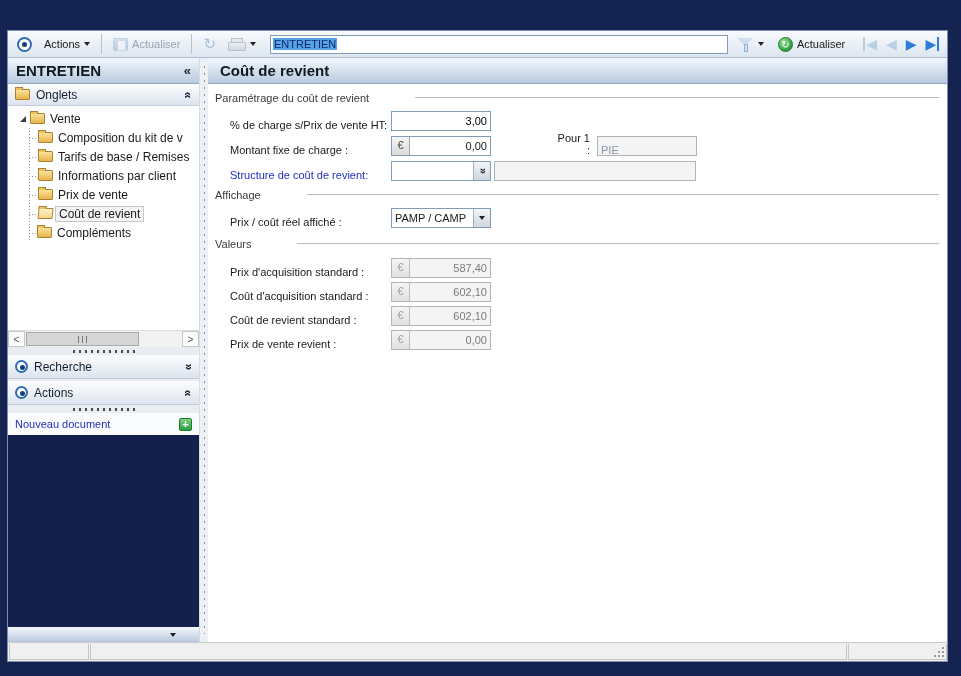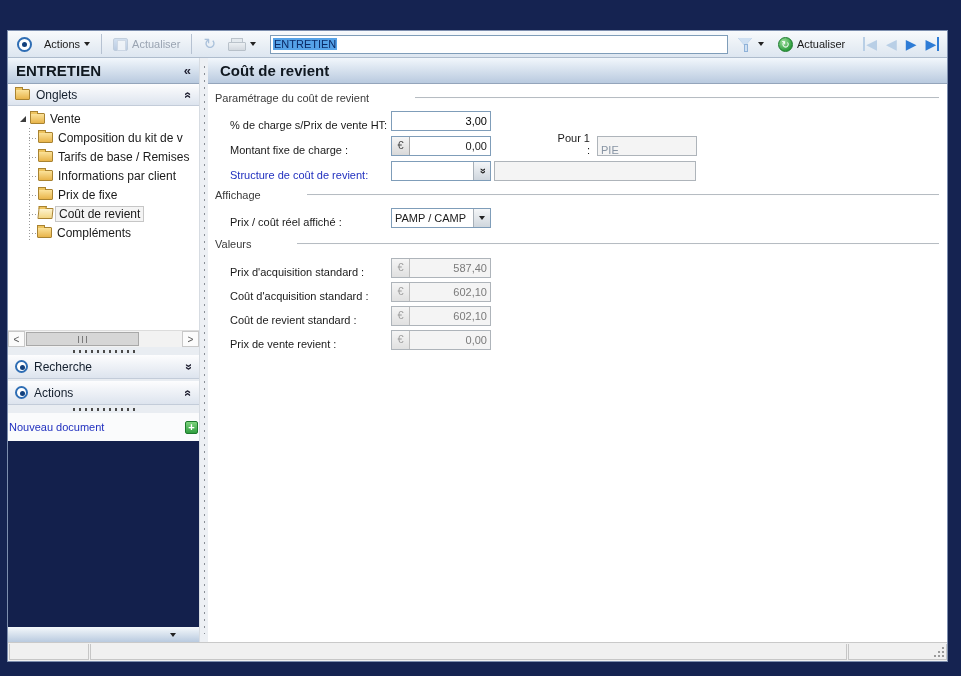--- a/index.html
+++ b/index.html
@@ -60,21 +60,21 @@
   .tree-expand { width:0; height:0; border-left:6px solid transparent; border-bottom:6px solid #3c3c3c; transform:rotate(0deg); margin-right:-1px; flex:none; }
   .tree-sel { background:#f4f4f4; border:1px solid #c6c6c6; padding:0 3px; margin-left:-3px; }
   .hscroll { height:17px; display:flex; background:#f2f2f2; border-top:1px solid #dcdcdc; }
   .hs-btn { width:17px; background:#fbfbfb; border:1px solid #c8c8c8; color:#555; font-size:10px; display:flex; align-items:center; justify-content:center; }
   .hs-track { flex:1; position:relative; }
   .hs-thumb { position:absolute; left:1px; top:1px; bottom:1px; width:72%; background:#d6d6d6; border:1px solid #a8a8a8; display:flex; align-items:center; justify-content:center; }
   .hs-grip { width:9px; height:7px; background:repeating-linear-gradient(90deg,#7a7a7a 0 1px, transparent 1px 4px); }
   .dotsep { height:8px; background:#e9edf2; display:flex; align-items:center; justify-content:center; }
   .dotsep i { width:62px; height:3px; background:repeating-linear-gradient(90deg,#4a4a4a 0 2px, transparent 2px 6px); }
   .gap2 { height:2px; background:#e9edf2; }
-  .newdoc { height:28px; background:#fafbfc; display:flex; align-items:center; padding:0 1px; }
+  .newdoc { height:22px; background:#fafbfc; display:flex; align-items:center; padding:0 7px; }
   .link { color:#2130bf; }
   .plus-btn { margin-left:auto; width:13px; height:13px; background:linear-gradient(#7ed37e,#2f9e3f); border:1px solid #1c7a2c; border-radius:2px; color:#fff; font-size:11px; line-height:11px; font-weight:bold; text-align:center; }
   .sb-fill { flex:1; background:#13204c; }
   .sb-bottom { height:15px; background:linear-gradient(#f4f8fb,#b9cadf); display:flex; align-items:center; }
   .sb-bottom .caret { margin-left:162px; }
   .icon-doc { width:12px; height:14px; background:#fff; border:1px solid #7a8aa0; position:relative; flex:none; }
   .icon-doc::after { content:""; position:absolute; left:2px; top:3px; width:6px; height:7px; background:repeating-linear-gradient(#9db4d2 0 1px, transparent 1px 3px); }
 
   
   .main-title { height:26px; background:linear-gradient(#f2f7fc,#b9cadf); border-bottom:1px solid #94a5bb; display:flex; align-items:center; padding:0 12px; font-size:15px; font-weight:bold; color:#101820; flex:none; }
@@ -181,21 +181,21 @@
           <span>Tarifs de base / Remises</span>
         </div>
         <div class="tree-row">
           <span class="stub"></span>
           <span class="folder"></span>
           <span>Informations par client</span>
         </div>
         <div class="tree-row">
           <span class="stub"></span>
           <span class="folder"></span>
-          <span>Prix de fixe</span>
+          <span>Prix de vente</span>
         </div>
         <div class="tree-row">
           <span class="stub"></span>
           <span class="folder open"></span>
           <span class="tree-sel">Coût de revient</span>
         </div>
         <div class="tree-row lvl0" style="padding-left:29px;">
           <span class="stub"></span>
           <span class="folder"></span>
           <span>Compléments</span>

